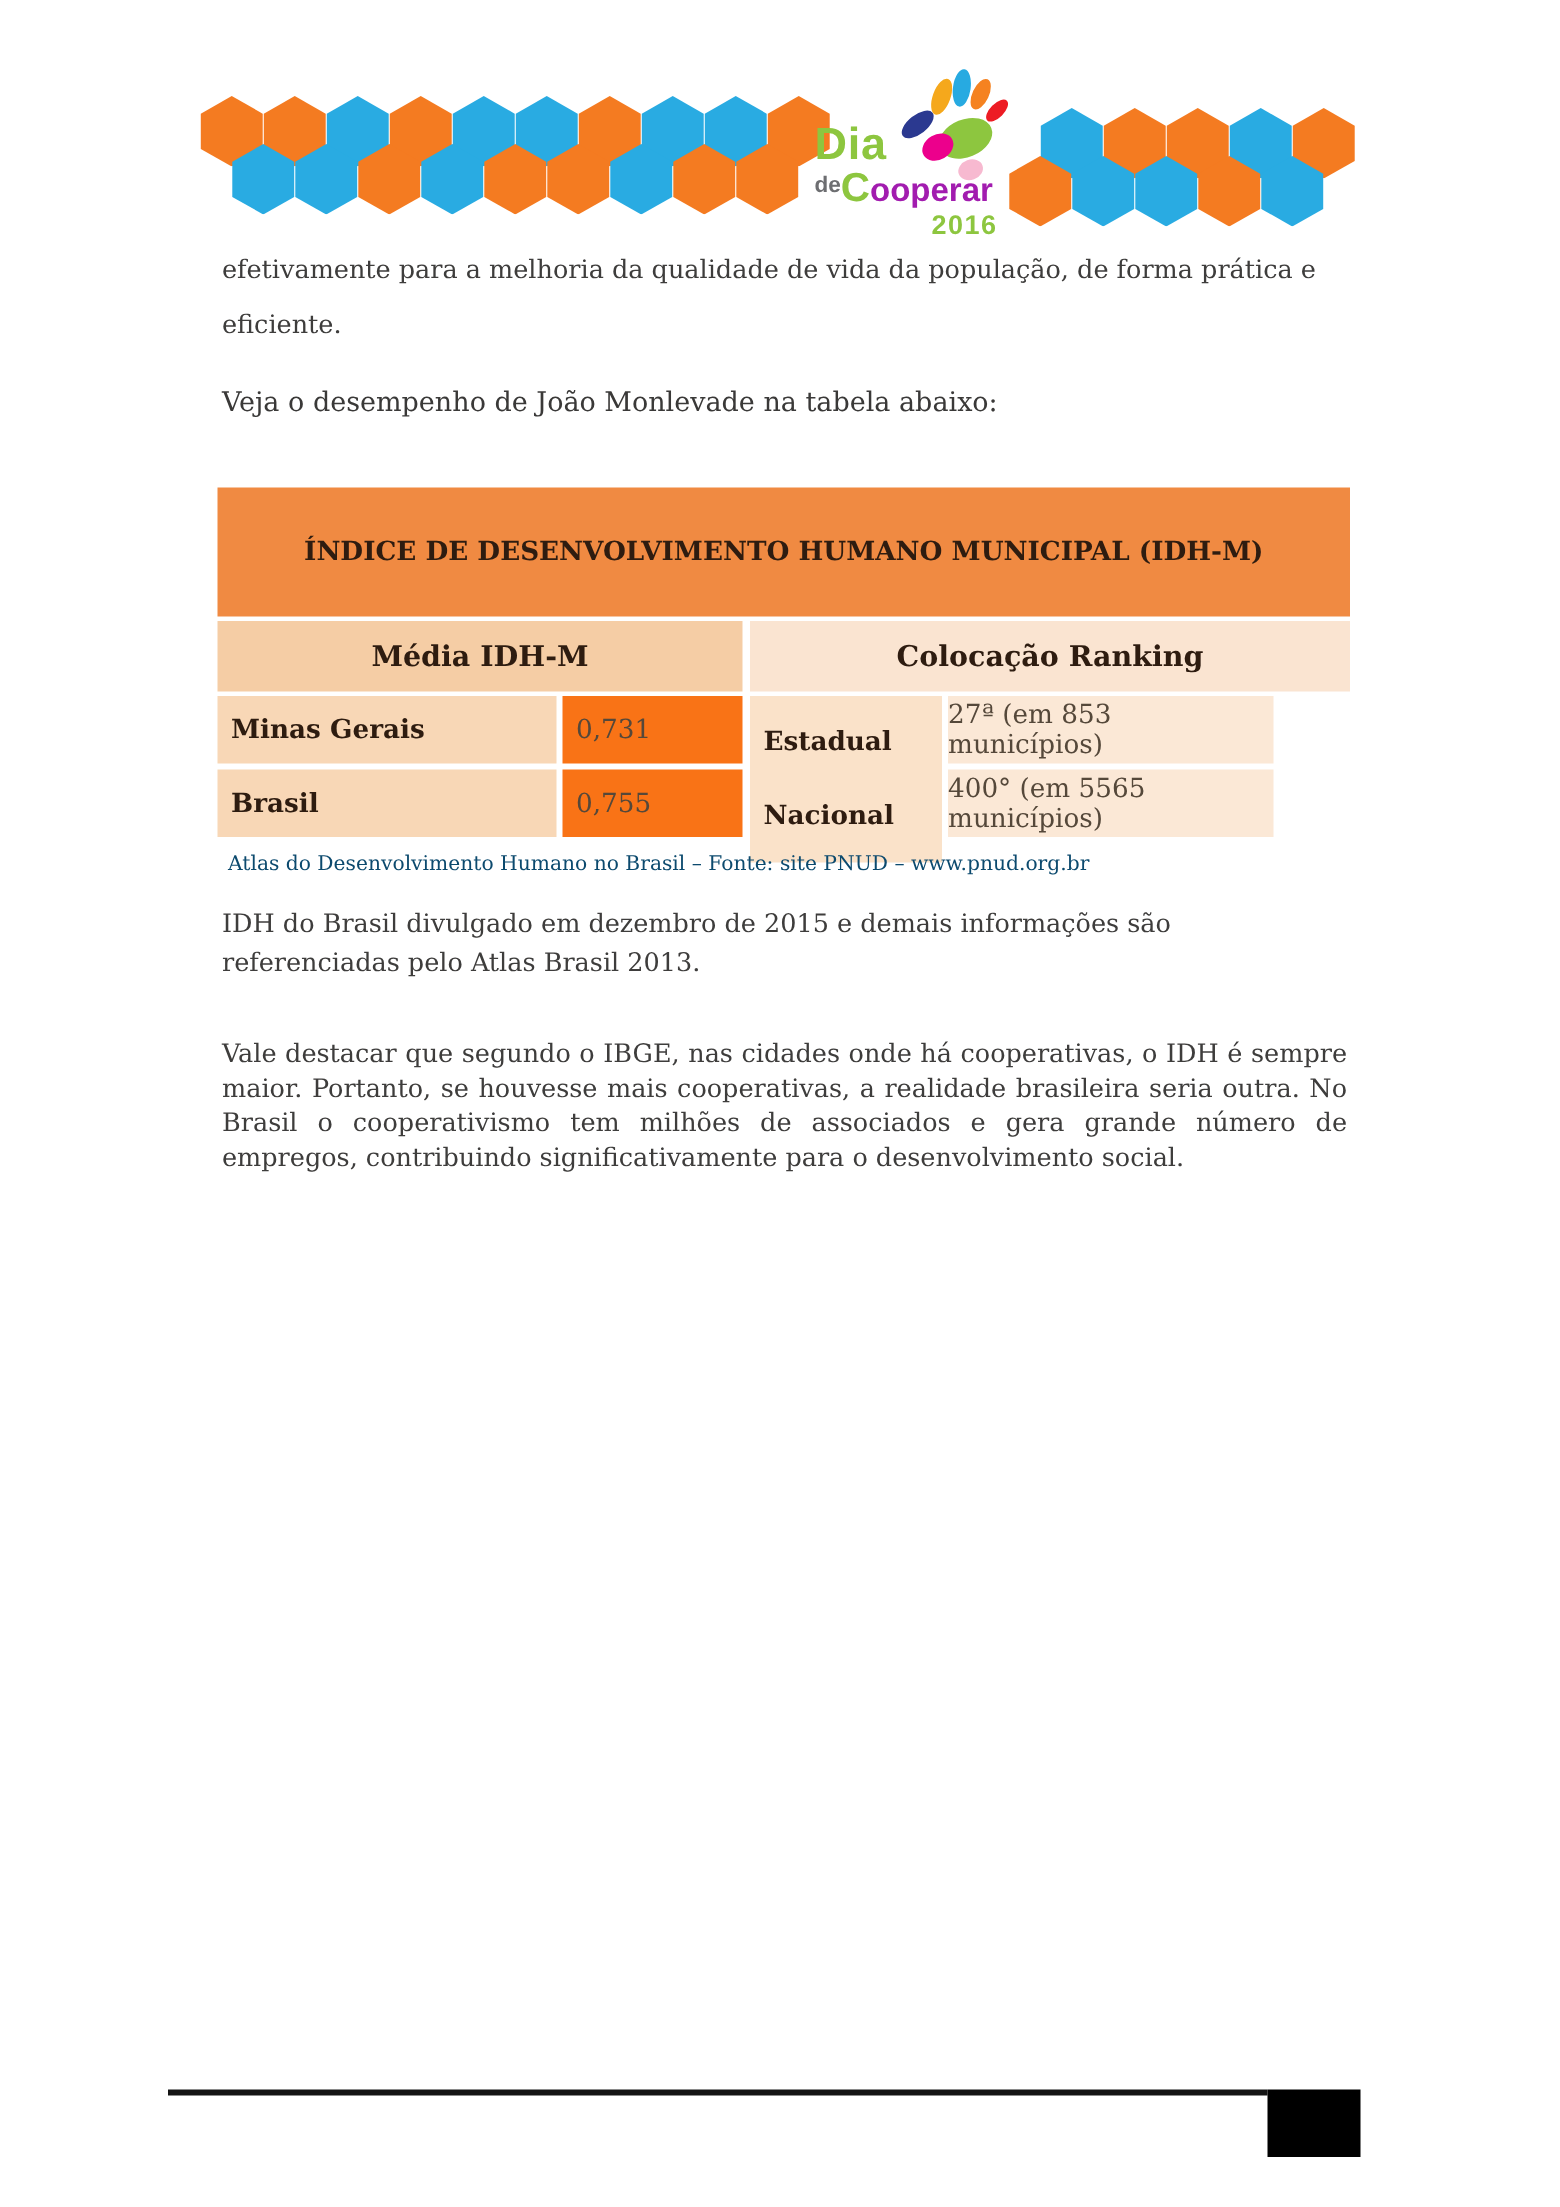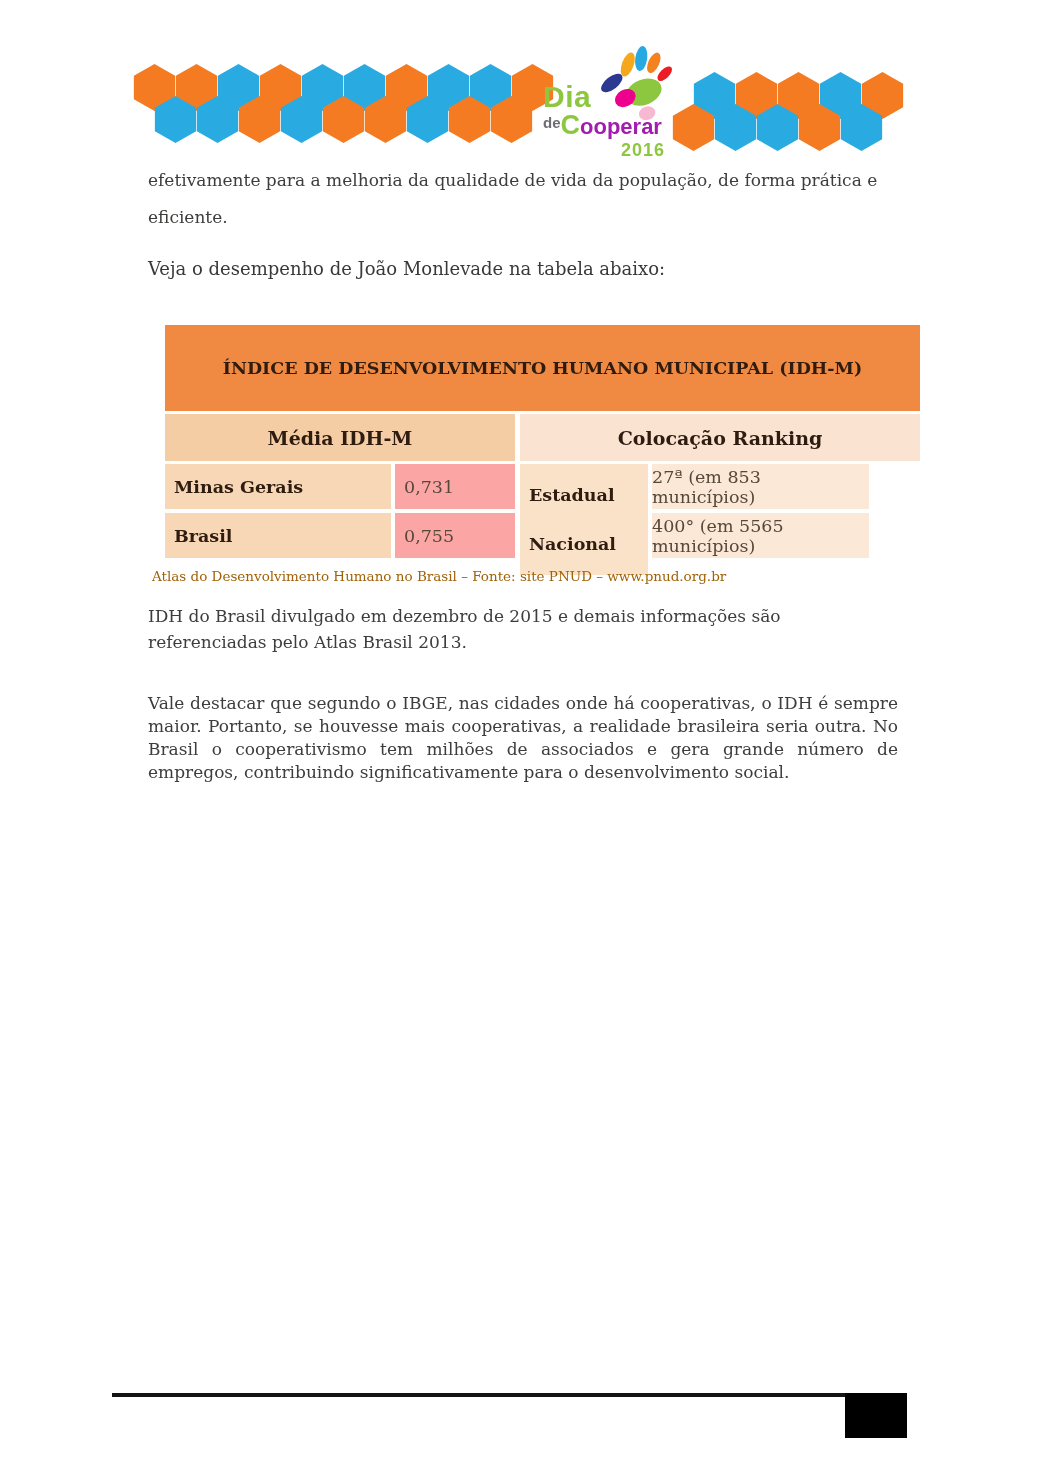--- a/index.html
+++ b/index.html
@@ -20,36 +20,36 @@
   .logo-de { font-size:15px; font-weight:bold; color:#6D6E71; vertical-align:6px; }
   .logo-c { font-size:27px; font-weight:bold; color:#8DC63F; }
   .logo-ooperar { font-size:22px; font-weight:bold; color:#a21caf; }
   .logo-year { position:absolute; left:78px; top:92px; font-size:18px; font-weight:bold; color:#8DC63F; letter-spacing:1px; }
   
   .para { position:absolute; left:148px; width:750px; color:#3e3d3c; font-size:17px; }
   .p1 { top:162px; line-height:37px; }
   .lead { top:258px; font-size:18px; color:#3a3938; }
   .p2 { top:603px; line-height:26px; }
   .p3 { top:692px; line-height:23px; text-align:justify; }
-  .caption { position:absolute; left:152px; top:568px; font-size:13.5px; color:#a16207; }
+  .caption { position:absolute; left:152px; top:568px; font-size:13.5px; color:#0c4a6e; }
   
-  .tbl { position:absolute; left:145px; top:325px; width:755px; height:233px; color:#2e1c10;margin-left:20px; }
+  .tbl { position:absolute; left:145px; top:325px; width:755px; height:233px; color:#2e1c10; }
   .tbl-header {
     position:absolute; left:0; top:0; width:755px; height:86px; background:#F08A42;
     display:flex; flex-direction:column; justify-content:center; gap:15px;
     text-align:center; font-weight:bold; font-size:17.5px; color:#2e1c10;
   }
   .cell { position:absolute; display:flex; align-items:center; }
   .sub  { height:47px; top:89px; justify-content:center; font-weight:bold; font-size:19px; }
   .sub-left  { left:0;     width:350px; background:#F5CDA5; }
   .sub-right { left:355px; width:400px; background:#FAE4D1; }
   .row1 { top:139px; }
   .row2 { top:188px; }
   .c-label { left:0;     width:226px; height:45px; background:#F8D7B6; font-weight:bold; font-size:17.5px; padding-left:9px; box-sizing:border-box; }
-  .c-value { left:230px; width:120px; height:45px; background:#fca5a5; font-size:17.5px; color:#55483a; padding-left:9px; box-sizing:border-box; }
+  .c-value { left:230px; width:120px; height:45px; background:#f97316; font-size:17.5px; color:#55483a; padding-left:9px; box-sizing:border-box; }
   .c-rlab  { left:355px; width:128px; height:62px; background:#FAE2C9; font-weight:bold; font-size:17.5px; padding-left:9px; box-sizing:border-box; }
   .c-rval  { left:487px; width:217px; height:45px; background:#FBE8D6; font-size:17.5px; color:#55483a; justify-content:center; }
   
   .footer-line { position:absolute; left:112px; top:1393px; width:733px; height:4px; background:#141414; }
   .footer-box  { position:absolute; left:845px; top:1393px; width:62px; height:45px; background:#000000; }
 </style>
 </head>
 <body>
 
 <div class="page">

